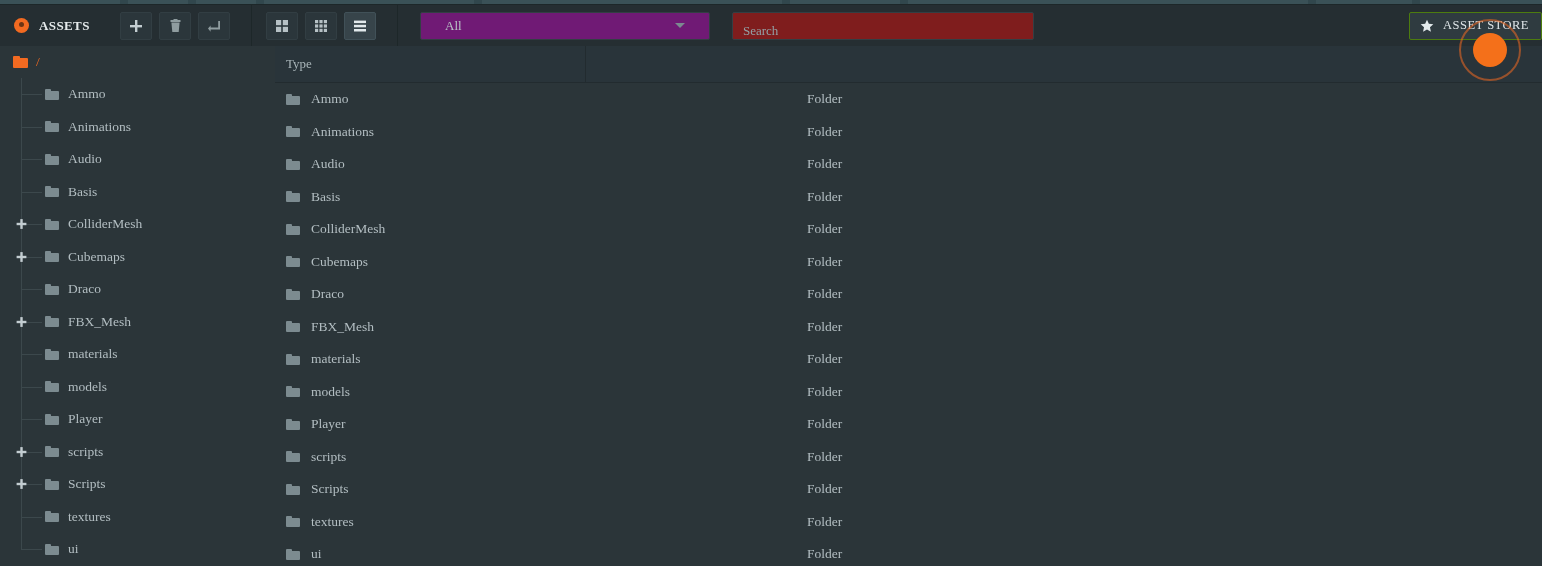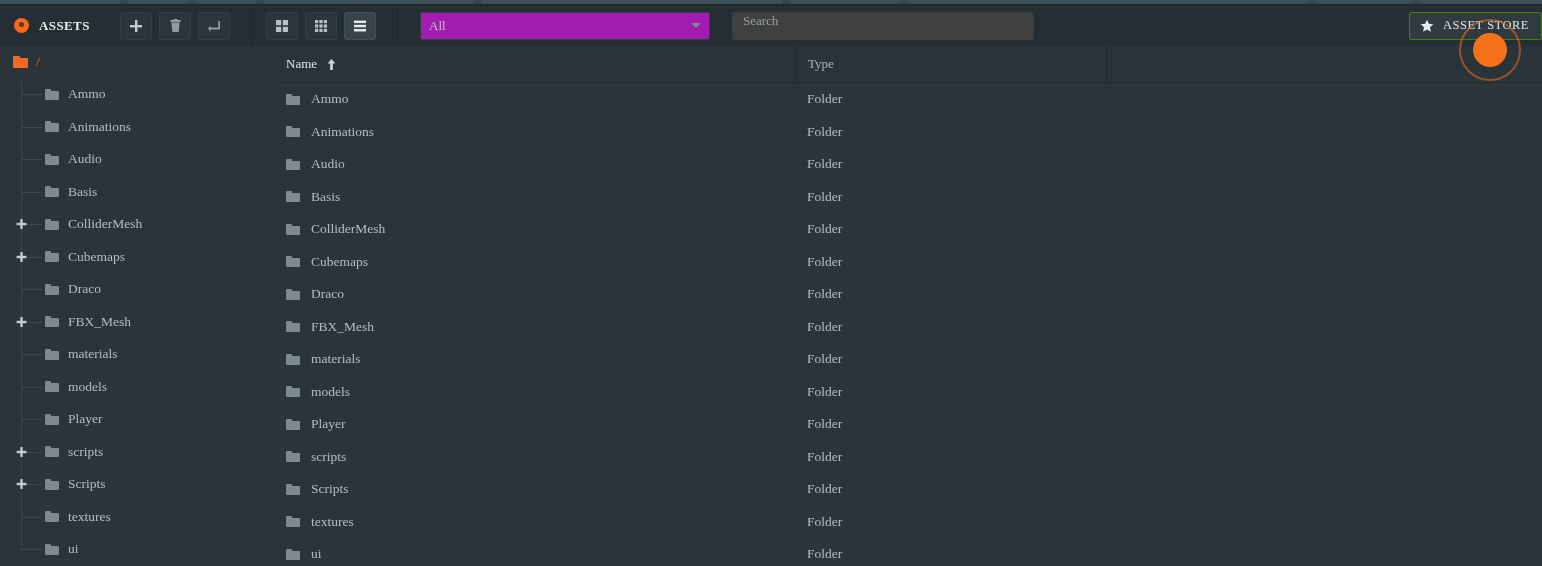--- a/index.html
+++ b/index.html
@@ -97,49 +97,49 @@
 
   .divider-v {
     width: 1px; height: 41px;
     background: #1d2729;
     flex: none;
   }
 
   .filter-select {
     width: 290px; height: 28px;
     margin-left: 22px;
-    background: #a21caf;
+    background: #701a75;
     border: 1px solid #333f44;
     border-radius: 2px;
     display: flex;
     align-items: center;
-    padding: 0 8px;
+    padding: 0 24px;
     flex: none;
     cursor: pointer;
   }
   .filter-select .label {
     font-size: 13px;
     color: #b9c4c7;
     flex: 1;
   }
   .caret {
     width: 0; height: 0;
     border-left: 5px solid transparent;
     border-right: 5px solid transparent;
     border-top: 5px solid #7b8a90;
   }
 
   .search-box {
     width: 302px; height: 28px;
     margin-left: 22px;
-    background: #404040;
+    background: #7f1d1d;
     border: 1px solid #333f44;
     border-radius: 2px;
     display: flex;
-    align-items: flex-start;
+    align-items: flex-end;
     padding: 0 10px;
     flex: none;
   }
   .search-box .ph {
     font-size: 13px;
     color: #93a1a5;
   }
 
   .spacer { flex: 1; }
 
@@ -606,26 +606,20 @@
             <span class="tab" style="background:#7c8b90"></span>
           </span>
           <span class="tlabel">ui</span>
         </div>
       </div>
   </div>
 
   <div class="content">
 
     <div class="col-header">
-      <div class="col col-name">
-        <span class="ctext">Name</span>
-        <svg class="sort-arrow" width="9" height="11" viewBox="0 0 9 11">
-          <path d="M4.5 0 L8.4 4.4 L5.8 4.4 L5.8 11 L3.2 11 L3.2 4.4 L0.6 4.4 Z" fill="#cfd8db"></path>
-        </svg>
-      </div>
       <div class="col col-type">
         <span class="ctext">Type</span>
       </div>
       <div class="col-rest"></div>
     </div>
 
     <div class="rows" id="asset-rows">
         <div class="row">
           <div class="cell-name">
             <span class="rfolder folder-glyph">

